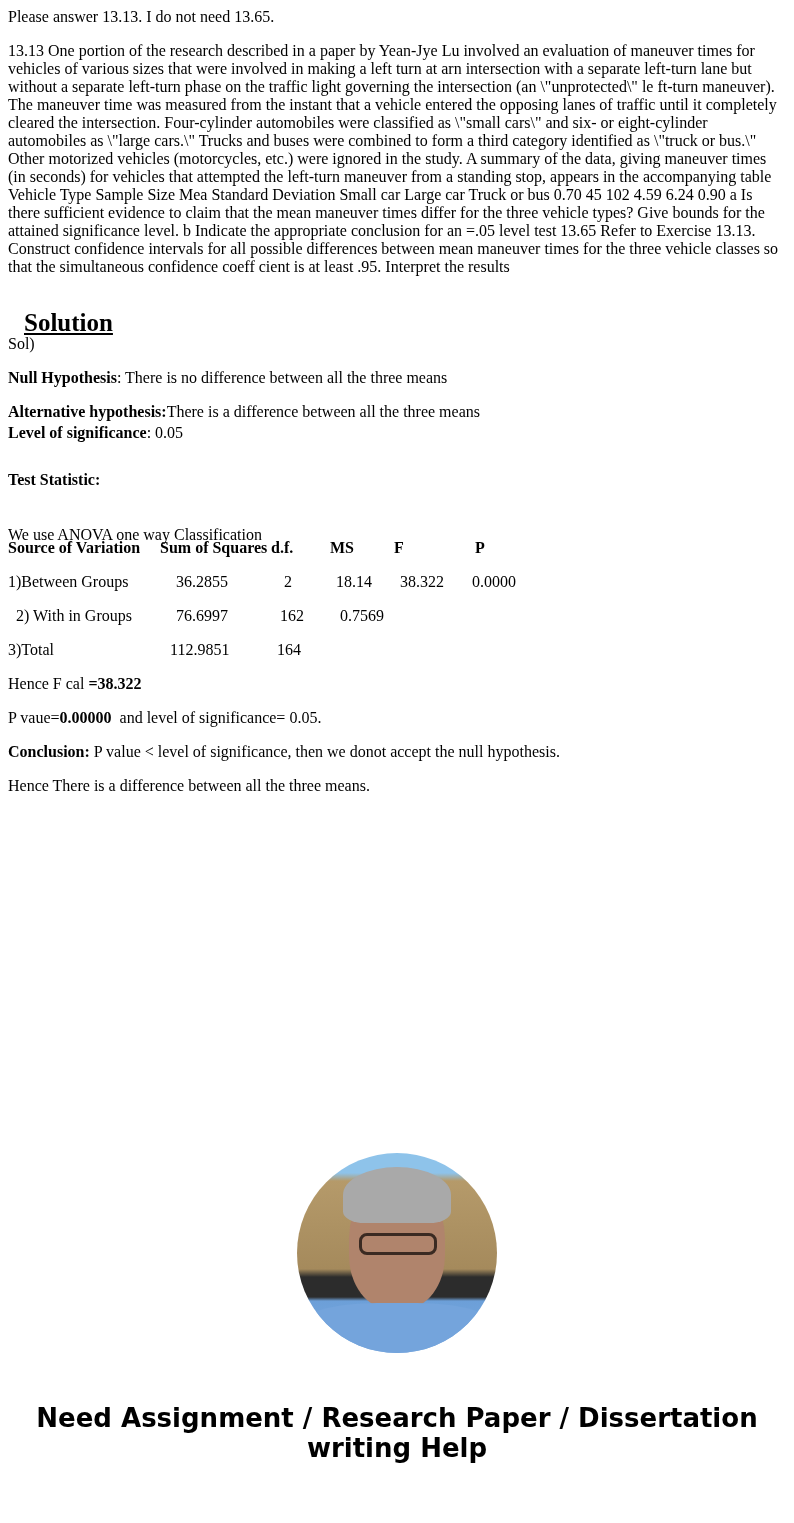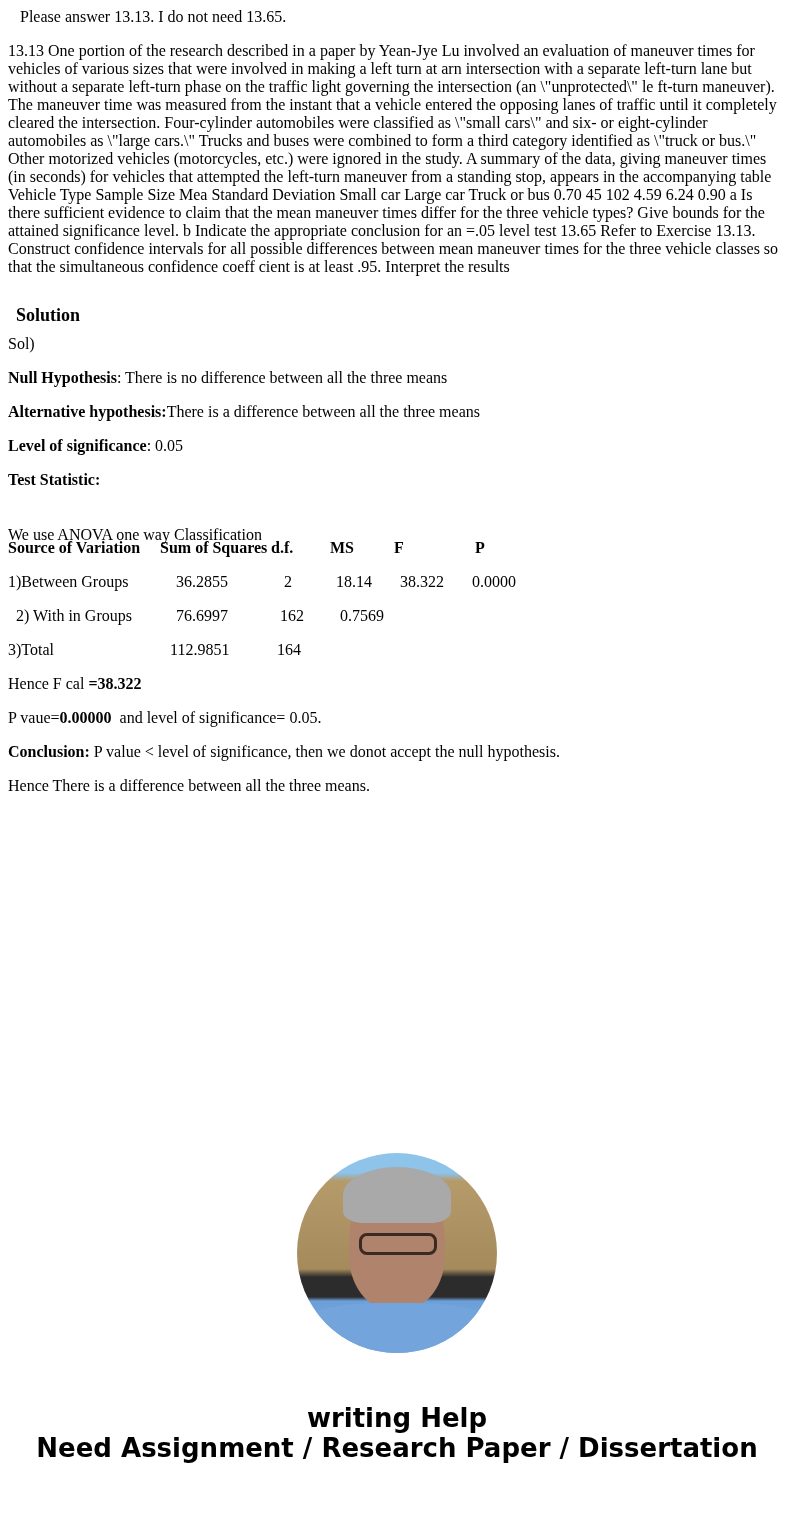--- a/index.html
+++ b/index.html
@@ -2,23 +2,23 @@
 <html><head>
 <meta charset="utf-8">
 <style>
   html, body { margin: 0; padding: 0; background: #ffffff; }
   body {
     width: 794px; height: 1523px; position: relative; overflow: hidden;
     font-family: "Liberation Serif", serif; font-size: 16px; color: #000;
   }
   .content { position: absolute; left: 8px; top: 0; width: 778px; line-height: 18px; }
   p { margin: 0; }
-  .p1 { position: absolute; top: 8px; left: 12px; }
+  .p1 { position: absolute; top: 8px; left: 0; }
   .p2 { position: absolute; top: 42px; left: 0; width: 778px; }
-  h3.sol { position: absolute; top: 296px; left: 0; margin: 8px; font-size: 18px; font-weight: bold; line-height: 22px; }
+  h3.sol { position: absolute; top: 296px; left: 0; margin: 16px; font-size: 25px; font-weight: bold; line-height: 22px; text-decoration: underline; }
   .line { position: absolute; left: 0; white-space: pre; }
   b { font-weight: bold; font-family: Liberation Serif, serif; }
   .tbl { position: absolute; left: 0; }
   .tbl span { position: absolute; white-space: pre; }
   .avatar {
     position: absolute; left: 297px; top: 1153px; width: 200px; height: 200px;
     border-radius: 50%; overflow: hidden;
     background: linear-gradient(180deg, #8ec3ea 0%, #8ec3ea 10%, #b59a6a 14%, #a58a5c 58%, #2c2c2c 62%, #2c2c2c 72%, #6c9fd8 74%, #7aaae0 100%);
   }
   .avatar .face {
@@ -50,21 +50,21 @@
   <p class="p2">13.13 One portion of the research described in a paper by Yean-Jye Lu involved an evaluation of maneuver times for vehicles of various sizes that were involved in making a left turn at arn intersection with a separate left-turn lane but without a separate left-turn phase on the traffic light governing the intersection (an \"unprotected\" le ft-turn maneuver). The maneuver time was measured from the instant that a vehicle entered the opposing lanes of traffic until it completely cleared the intersection. Four-cylinder automobiles were classified as \"small cars\" and six- or eight-cylinder automobiles as \"large cars.\" Trucks and buses were combined to form a third category identified as \"truck or bus.\" Other motorized vehicles (motorcycles, etc.) were ignored in the study. A summary of the data, giving maneuver times (in seconds) for vehicles that attempted the left-turn maneuver from a standing stop, appears in the accompanying table Vehicle Type Sample Size Mea Standard Deviation Small car Large car Truck or bus 0.70 45 102 4.59 6.24 0.90 a Is there sufficient evidence to claim that the mean maneuver times differ for the three vehicle types? Give bounds for the attained significance level. b Indicate the appropriate conclusion for an =.05 level test 13.65 Refer to Exercise 13.13. Construct confidence intervals for all possible differences between mean maneuver times for the three vehicle classes so that the simultaneous confidence coeff cient is at least .95. Interpret the results</p>
 
   <h3 class="sol">Solution</h3>
 
   <p class="line" style="top:335px">Sol)</p>
 
   <p class="line" style="top:369px"><b>Null Hypothesis</b><span>: There is no difference between all the three means</span></p>
 
   <p class="line" style="top:403px"><b>Alternative hypothesis:</b><span>There is a difference between all the three means</span></p>
 
-  <p class="line" style="top:437px"><b>Level of significance</b><span>: 0.05</span></p>
+  <p class="line" style="top:424px"><b>Level of significance</b><span>: 0.05</span></p>
 
   <p class="line" style="top:471px"><b>Test Statistic:</b></p>
 
   <p class="line" style="top:526px">We use ANOVA one way Classification</p>
 
   <div class="tbl" style="top:539px">
     <div style="position:absolute;top:0;font-weight:bold;">
       <span style="left:0">Source of Variation</span>
       <span style="left:152px">Sum of Squares</span>
       <span style="left:263px">d.f.</span>
@@ -103,15 +103,15 @@
 </div>
 
 <div class="avatar">
   <div class="face"></div>
   <div class="hair"></div>
   <div class="glasses"></div>
   <div class="shirt"></div>
 </div>
 
 <div class="footer">
+  <div>Need Assignment / Research Paper / Dissertation</div>
   <div>writing Help</div>
-  <div>Need Assignment / Research Paper / Dissertation</div>
 </div>
 
 </body></html>

